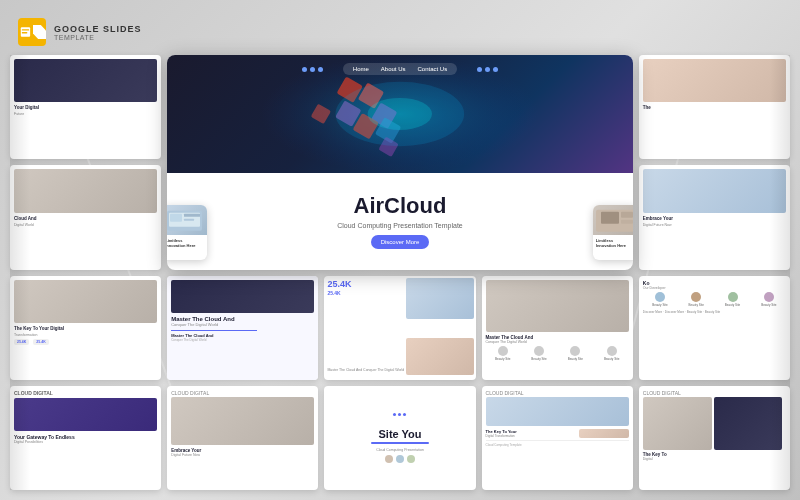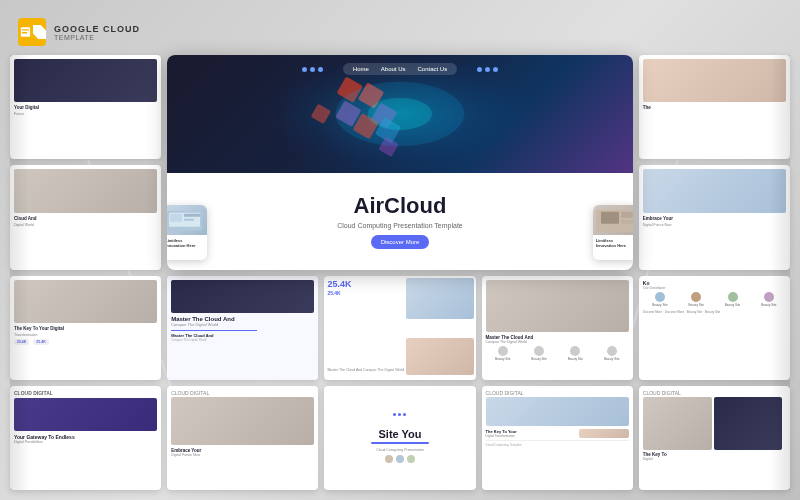--- a/index.html
+++ b/index.html
@@ -384,21 +384,21 @@
 <div class="header-badge">
   <div class="badge-icon">
     <svg width="16" height="16" viewBox="0 0 16 16">
       <rect x="1" y="1" width="14" height="14" rx="2" fill="#f4b400"></rect>
       <rect x="3" y="3" width="10" height="10" rx="1" fill="white"></rect>
       <rect x="4" y="5" width="8" height="1.5" rx="0.5" fill="#f4b400"></rect>
       <rect x="4" y="8" width="6" height="1.5" rx="0.5" fill="#f4b400"></rect>
     </svg>
   </div>
   <div class="badge-text">
-    <span class="badge-title">GOOGLE CLOUD</span>
+    <span class="badge-title">GOOGLE SLIDES</span>
     <span class="badge-sub">TEMPLATE</span>
   </div>
 </div>
 
 <div class="slides-grid">
 
   <div class="slide slide-sm">
     <div class="slide-content">
       <div class="slide-mini-img img-dark"></div>
       <div class="slide-mini-title">Your Digital</div>

